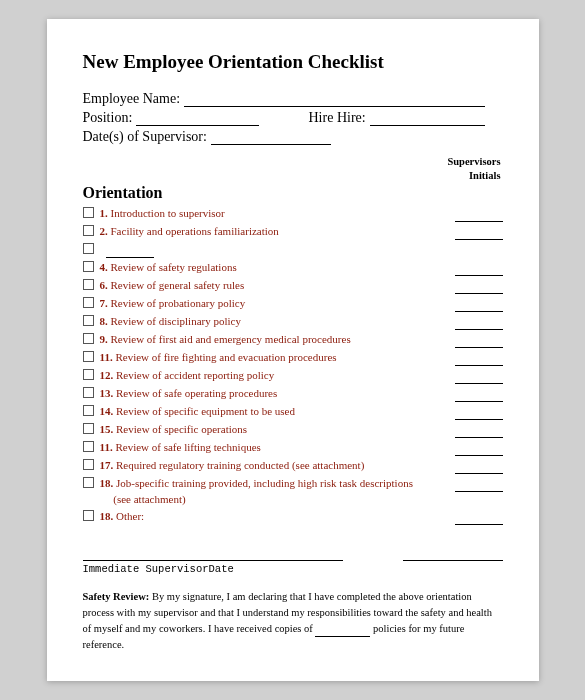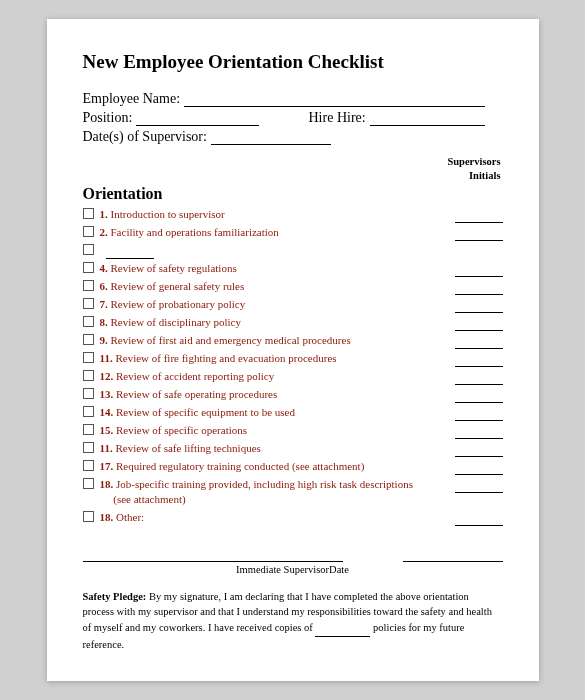--- a/index.html
+++ b/index.html
@@ -152,21 +152,22 @@
       width: 260px;
       height: 16px;
     }
     .sig-line-right {
       border-bottom: 1px solid #000;
       width: 100px;
       height: 16px;
     }
     .sig-labels-row {
       display: flex;
-      justify-content: center;
+      justify-content: flex-start;
+      font-family: Liberation Mono, monospace;
     }
   </style>
 </head>
 <body>
 
 <div class="page">
 
   <div class="title">New Employee Orientation Checklist</div>
 
   <div class="fields-section">
@@ -297,19 +298,19 @@
       <div class="sig-line-left"></div>
       <div class="sig-line-right"></div>
     </div>
     <div class="sig-labels-row">
       <span class="sig-label">Immediate Supervisor</span>
       <span class="sig-label">Date</span>
     </div>
   </div>
 
   <div class="safety-pledge">
-    <strong>Safety Pledge:</strong>
+    <strong>Safety Review:</strong>
     <span> </span><span>By my signature, I am declaring that I have completed the above orientation process with my supervisor and that I understand my responsibilities toward the safety and health of myself and my coworkers. I have received copies of</span>
     <span class="blank">&nbsp;&nbsp;&nbsp;&nbsp;&nbsp;&nbsp;&nbsp;&nbsp;&nbsp;&nbsp;</span>
     <span>policies for my future reference.</span>
   </div>
 
 </div>
 
 </body></html>

